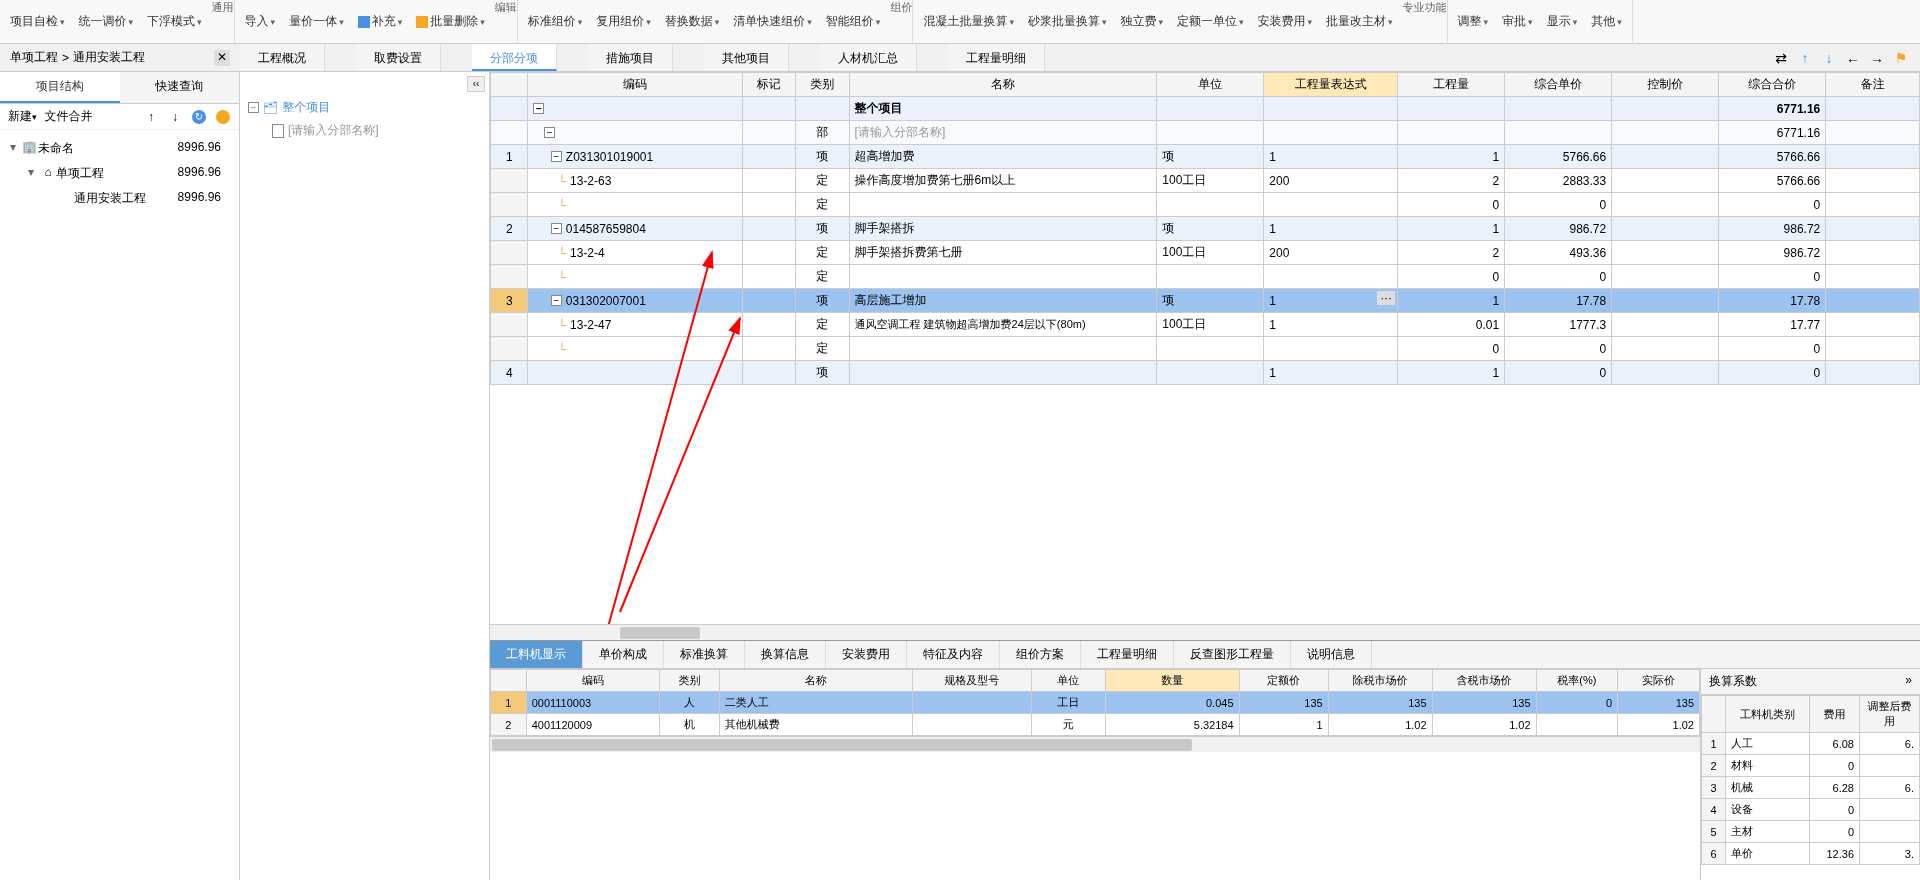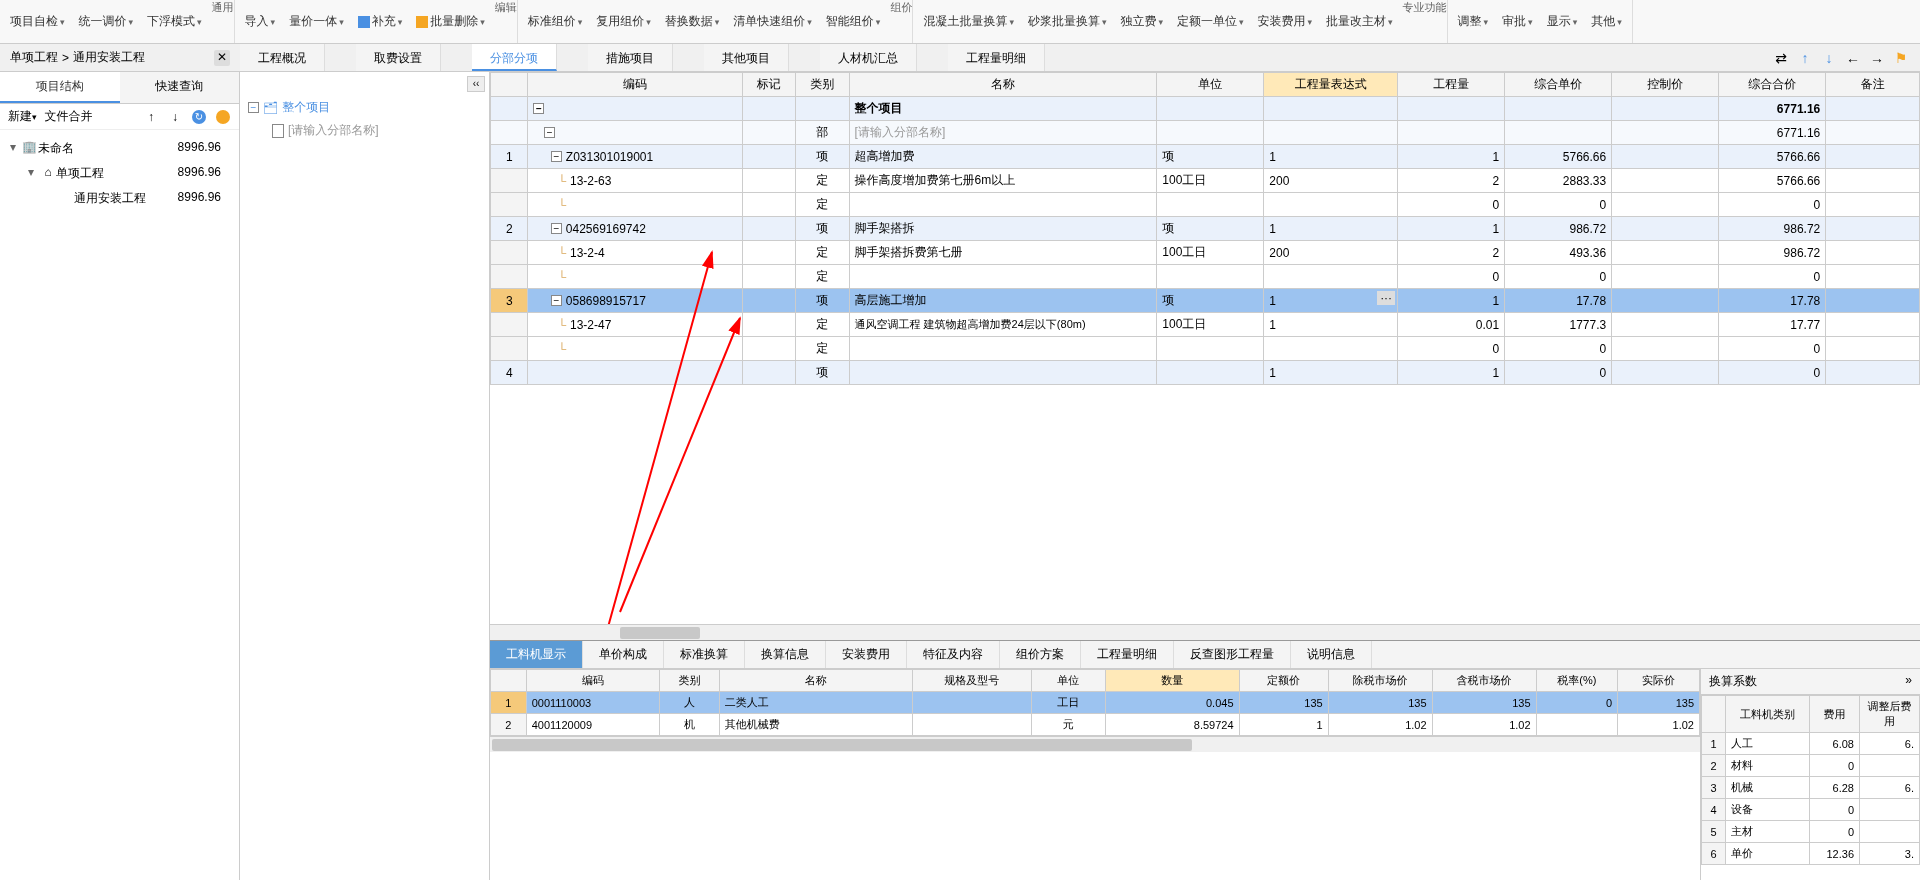--- a/index.html
+++ b/index.html
@@ -425,21 +425,21 @@
                 <td></td>
                 <td class="num">0</td>
                 <td class="num">0</td>
                 <td class="num"></td>
                 <td class="num">0</td>
                 <td></td>
               </tr>
               <tr class="item">
                 <td class="rn">2</td>
                 <td>
-                  <div class="tree-cell">&nbsp;&nbsp;&nbsp;&nbsp;<span class="tbox">−</span><span>042569169742</span></div>
+                  <div class="tree-cell">&nbsp;&nbsp;&nbsp;&nbsp;<span class="tbox">−</span><span>014587659804</span></div>
                 </td>
                 <td></td>
                 <td style="text-align: center;">项</td>
                 <td>脚手架搭拆</td>
                 <td>项</td>
                 <td>1</td>
                 <td class="num">1</td>
                 <td class="num">986.72</td>
                 <td class="num"></td>
                 <td class="num">986.72</td>
@@ -473,21 +473,21 @@
                 <td></td>
                 <td class="num">0</td>
                 <td class="num">0</td>
                 <td class="num"></td>
                 <td class="num">0</td>
                 <td></td>
               </tr>
               <tr class="sel">
                 <td class="rn">3</td>
                 <td>
-                  <div class="tree-cell">&nbsp;&nbsp;&nbsp;&nbsp;<span class="tbox">−</span><span>058698915717</span></div>
+                  <div class="tree-cell">&nbsp;&nbsp;&nbsp;&nbsp;<span class="tbox">−</span><span>031302007001</span></div>
                 </td>
                 <td></td>
                 <td style="text-align: center;">项</td>
                 <td>高层施工增加</td>
                 <td>项</td>
                 <td style="position: relative;">1<span style="position: absolute; right: 2px; top: 2px; background: rgb(221, 221, 221); padding: 0px 3px; cursor: pointer;">···</span></td>
                 <td class="num">1</td>
                 <td class="num">17.78</td>
                 <td class="num"></td>
                 <td class="num">17.78</td>
@@ -620,21 +620,21 @@
                     <td class="num">0</td>
                     <td class="num">135</td>
                   </tr>
                   <tr>
                     <td class="rn">2</td>
                     <td>4001120009</td>
                     <td style="text-align: center;">机</td>
                     <td>其他机械费</td>
                     <td></td>
                     <td style="text-align: center;">元</td>
-                    <td class="num">8.59724</td>
+                    <td class="num">5.32184</td>
                     <td class="num">1</td>
                     <td class="num">1.02</td>
                     <td class="num">1.02</td>
                     <td class="num"></td>
                     <td class="num">1.02</td>
                   </tr>
                 </tbody>
               </table>
             <div class="hscroll">
                 <div class="hthumb" style="left:2px;width:700px"></div>

